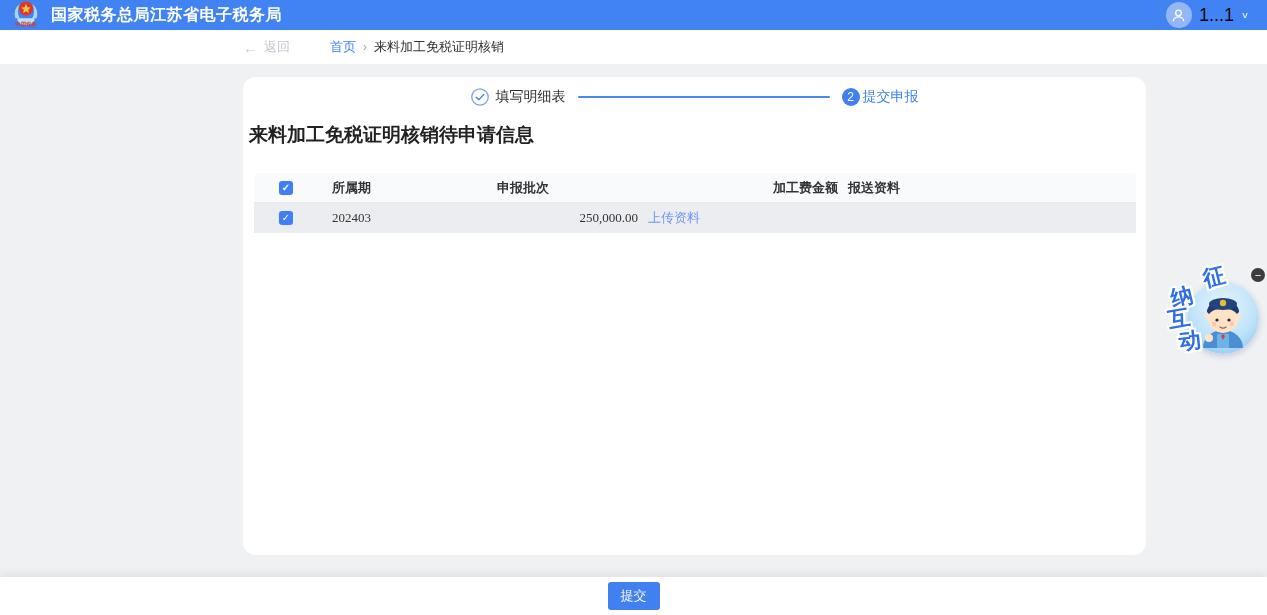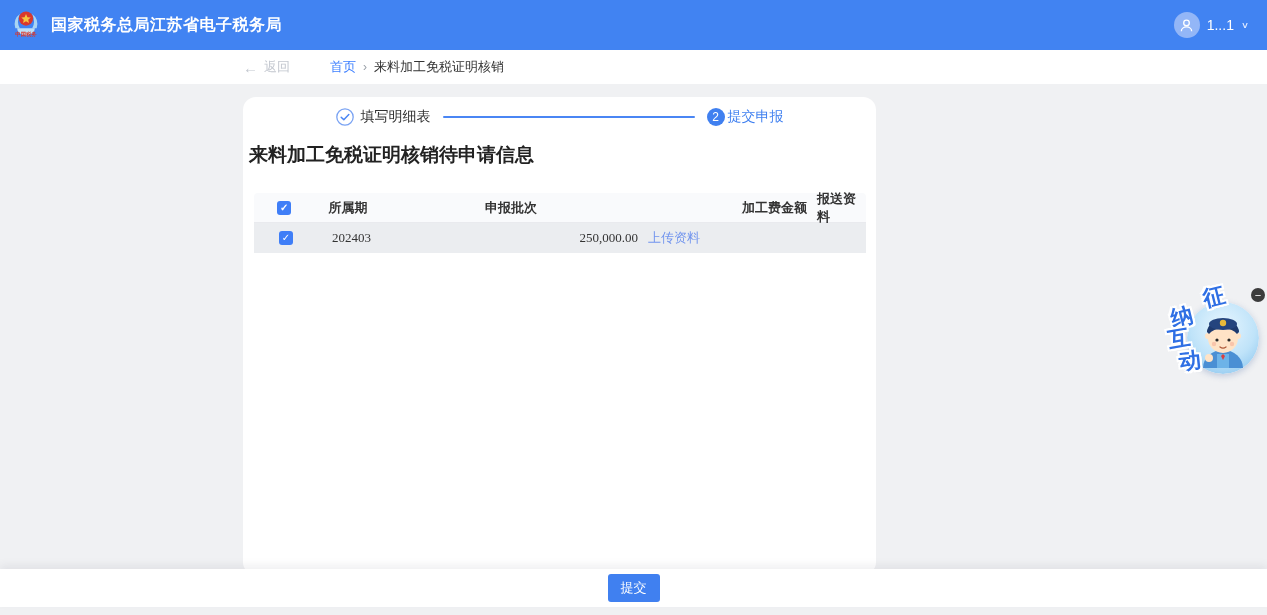--- a/index.html
+++ b/index.html
@@ -1,38 +1,38 @@
 <!DOCTYPE html>
 <html><head>
 <meta charset="utf-8">
 <style>
   * { margin:0; padding:0; box-sizing:border-box; }
   html,body { width:1267px; height:615px; overflow:hidden; }
   body { font-family:"Liberation Sans",sans-serif; background:#f0f1f3; position:relative; }
 
   
-  .header { height:50px; background:#4183f2; display:flex; align-items:center; justify-content:space-between; padding:0 18px 0 10px; }
+  .header { height:30px; background:#4183f2; display:flex; align-items:center; justify-content:space-between; padding:0 18px 0 10px; }
   .header-left { display:flex; align-items:center; gap:9px; }
   .header-title { color:#fff; font-size:16px; font-weight:bold; letter-spacing:0.5px; }
   .header-user { display:flex; align-items:center; gap:7px; cursor:pointer; }
   .avatar { width:26px; height:26px; border-radius:50%; background:#93b6f7; display:flex; align-items:center; justify-content:center; }
-  .user-name { color:#ffffff; font-size:14px; }
+  .user-name { color:#000000; font-size:18px; }
   .chev { color:#e6eeff; font-size:11px; transform:scaleY(.8); }
 
   
   .crumb-bar { height:34px; background:#fff; display:flex; align-items:center; padding-left:243px; font-size:13px; }
   .back-arrow { color:#c3c7cf; font-size:15px; margin-right:6px; cursor:pointer; }
   .back-label { color:#c3c7cf; margin-right:40px; cursor:pointer; }
   .crumb-home { color:#3d7fff; cursor:pointer; }
   .crumb-sep { color:#9aa0a8; margin:0 7px; font-size:12px; }
   .crumb-current { color:#333; }
 
   
   .main { position:relative; height:505px; background:#f0f1f3; }
-  .card { position:absolute; left:243px; top:13px; width:633px; height:478px; background:#fff; border-radius:13px; }
+  .card { position:absolute; left:243px; top:13px; width:903px; height:478px; background:#fff; border-radius:13px; }
 
   
   .steps { display:flex; align-items:center; justify-content:center; padding-top:10px; height:30px; font-size:14px; }
   .step1-icon { width:18px; height:18px; }
   .step1-label { color:#333; margin:0 12px 0 7px; }
   .step-line { width:252px; height:2px; background:#4a86f4; border-radius:1px; }
   .step2-circle { width:18px; height:18px; border-radius:50%; background:#4080f0; color:#fff; font-size:12px; display:flex; align-items:center; justify-content:center; margin-left:12px; }
   .step2-label { color:#4080f0; margin-left:3px; }
 
   .section-title { font-size:19px; font-weight:bold; color:#222; margin:15px 0 0 6px; }
@@ -44,21 +44,21 @@
   .col-check { width:64px; display:flex; justify-content:center; }
   .col-period { width:165px; padding-left:14px; }
   .col-batch { width:200px; padding-left:14px; }
   .col-amount { width:155px; text-align:right; }
   .col-upload { padding-left:10px; }
   .num { font-family:"Liberation Serif",serif; }
   .checkbox { width:14px; height:14px; background:#3f7ef7; border-radius:3px; display:flex; align-items:center; justify-content:center; color:#fff; font-size:10px; line-height:1; cursor:pointer; }
   .upload-link { color:#7295ee; cursor:pointer; }
 
   
-  .footer { position:absolute; left:0; bottom:8px; width:1267px; height:38px; background:#fff; box-shadow:0 -4px 8px rgba(60,70,90,.08); display:flex; align-items:center; justify-content:center; }
+  .footer { position:absolute; left:0; bottom:0; width:1267px; height:38px; background:#fff; box-shadow:0 -4px 8px rgba(60,70,90,.08); display:flex; align-items:center; justify-content:center; }
   .submit-btn { background:#4080f0; color:#fff; border:none; font-size:13px; font-family:"Liberation Sans",sans-serif; padding:5px 13px; border-radius:3px; cursor:pointer; }
 
   
   .assistant { position:absolute; left:1163px; top:196px; width:104px; height:112px; cursor:pointer; }
   .assistant-circle { position:absolute; left:24px; top:22px; width:72px; height:72px; border-radius:50%; overflow:hidden; box-shadow:0 2px 6px rgba(40,80,150,.25); }
   .a-char { position:absolute; font-size:22px; font-weight:bold; color:#2f6fe4; z-index:3;
             text-shadow:-2px -2px 0 #fff, 2px -2px 0 #fff, -2px 2px 0 #fff, 2px 2px 0 #fff, 0 2px 0 #fff, 0 -2px 0 #fff, 2px 0 0 #fff, -2px 0 0 #fff; }
   .a-zheng { left:40px; top:2px;  transform:rotate(-14deg); }
   .a-na    { left:8px;  top:22px; transform:rotate(-14deg); }
   .a-hu    { left:5px;  top:44px; transform:rotate(-10deg); }

